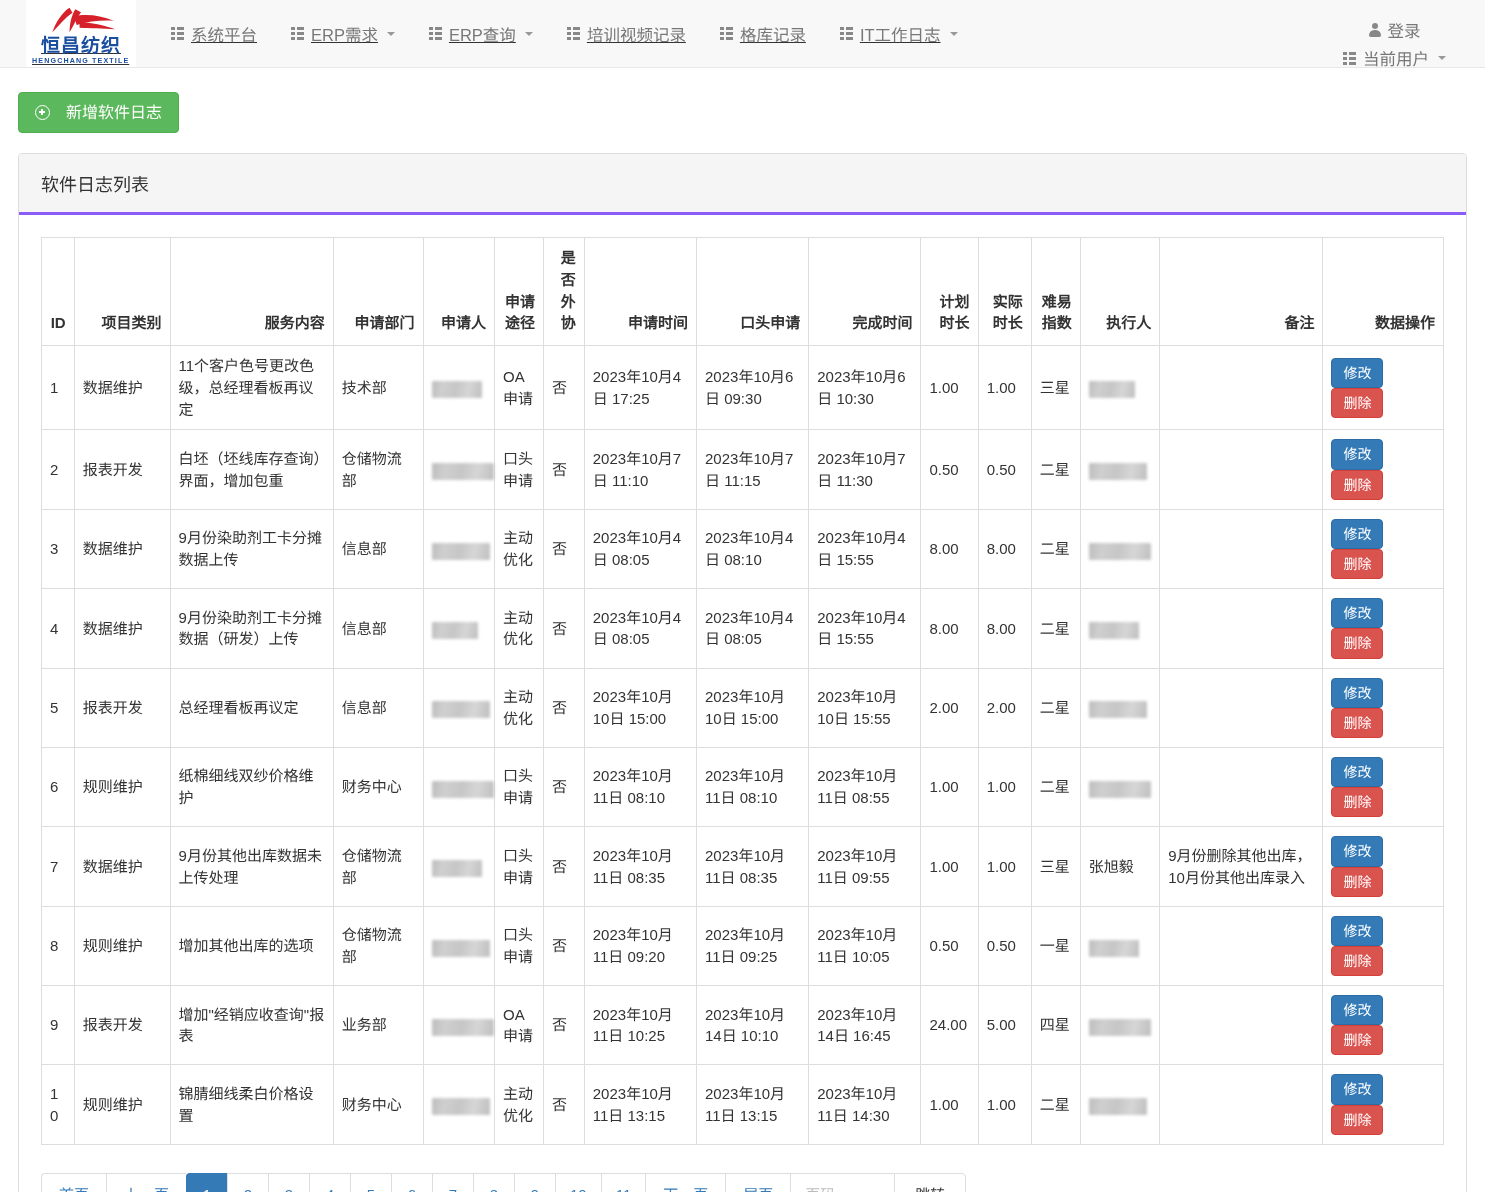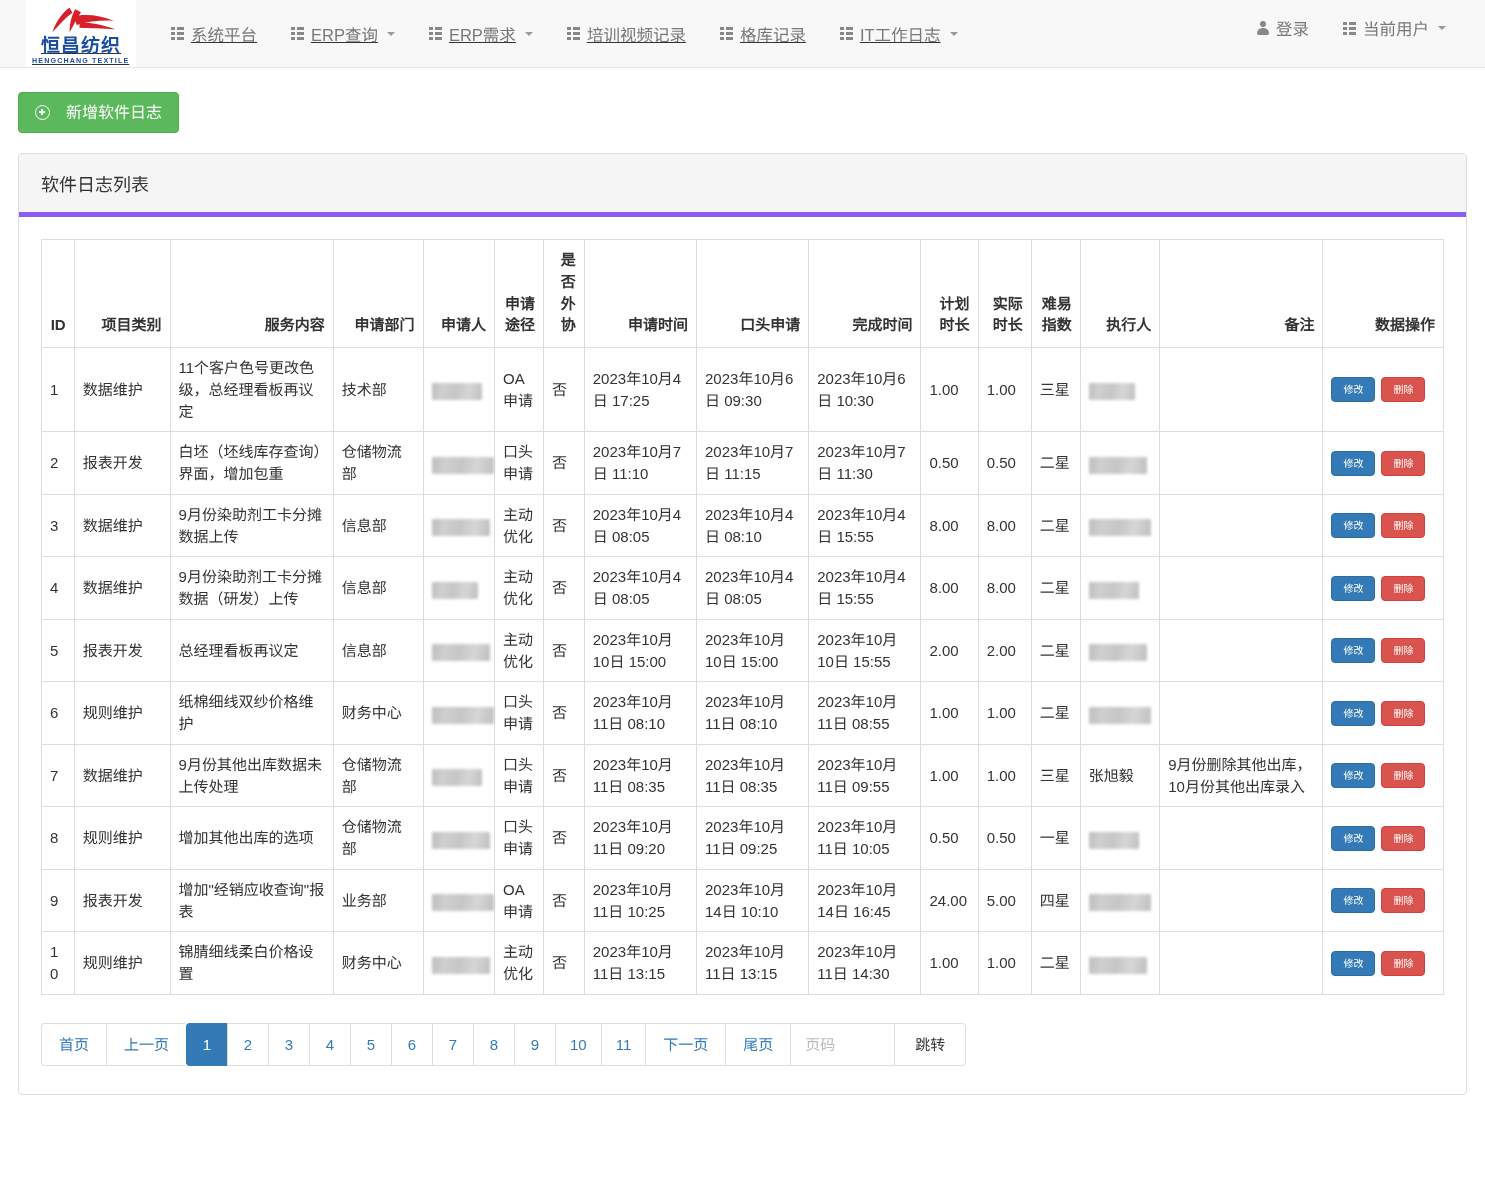--- a/index.html
+++ b/index.html
@@ -58,21 +58,21 @@
     letter-spacing: 1.1px;
     margin-top: 2px;
     transform: scaleX(1.02);
   }
 
   .nav-left, .nav-right {
     display: flex;
     align-items: center;
   }
   .nav-left { margin-left: 18px; }
-  .nav-right { position: absolute; right: 22px; top: 0; height: 56px; }
+  .nav-right { position: absolute; right: 22px; top: 16px; height: 56px; flex-direction: column; }
 
   .nav-item {
     display: flex;
     align-items: center;
     gap: 7px;
     padding: 0 17px;
     height: 68px;
     color: #777;
     font-size: 16.5px;
     cursor: pointer;
@@ -147,21 +147,21 @@
   .plus-circle::after  { top: 2.8px; left: 5.4px; height: 6.2px; width: 1.8px; }
 
   .panel {
     border: 1px solid #ddd;
     border-radius: 4px;
     margin-top: 20px;
     background: #fff;
   }
   .panel-heading {
     background: #f5f5f5;
-    border-bottom: 5px solid #8b5cf6;
+    border-bottom: 3px solid #8b5cf6;
     padding: 16px 22px;
     font-size: 18px;
     color: #333;
     border-radius: 3px 3px 0 0;
   }
   .panel-body { padding: 22px; }
 
   
   table.log-table {
     width: 100%;
@@ -212,21 +212,21 @@
     position: relative;
     top: 1px;
   }
   .redact.w1 { width: 50px; }
   .redact.w2 { width: 58px; }
   .redact.w3 { width: 62px; }
   .redact.w4 { width: 46px; }
 
   .btn-sm {
     display: inline-block;
-    font-size: 10px;
+    font-size: 14px;
     padding: 5px 11px;
     border-radius: 4px;
     color: #fff;
     cursor: pointer;
     line-height: 1.3;
     border: 1px solid transparent;
     white-space: nowrap;
   }
   .btn-edit { background: #337ab7; border-color: #2e6da4; margin-right: 6px; }
   .btn-del { background: #d9534f; border-color: #d43f3a; }
@@ -310,33 +310,33 @@
     </a>
     <a class="nav-item">
       <span class="gi-thlist">
           <i></i>
           <i></i>
           <i></i>
           <i></i>
           <i></i>
           <i></i>
         </span>
+      <span>ERP需求</span>
+      <span class="caret"></span>
+    </a>
+    <a class="nav-item">
+      <span class="gi-thlist">
+          <i></i>
+          <i></i>
+          <i></i>
+          <i></i>
+          <i></i>
+          <i></i>
+        </span>
       <span>ERP查询</span>
-      <span class="caret"></span>
-    </a>
-    <a class="nav-item">
-      <span class="gi-thlist">
-          <i></i>
-          <i></i>
-          <i></i>
-          <i></i>
-          <i></i>
-          <i></i>
-        </span>
-      <span>ERP需求</span>
       <span class="caret"></span>
     </a>
     <a class="nav-item">
       <span class="gi-thlist">
           <i></i>
           <i></i>
           <i></i>
           <i></i>
           <i></i>
           <i></i>

